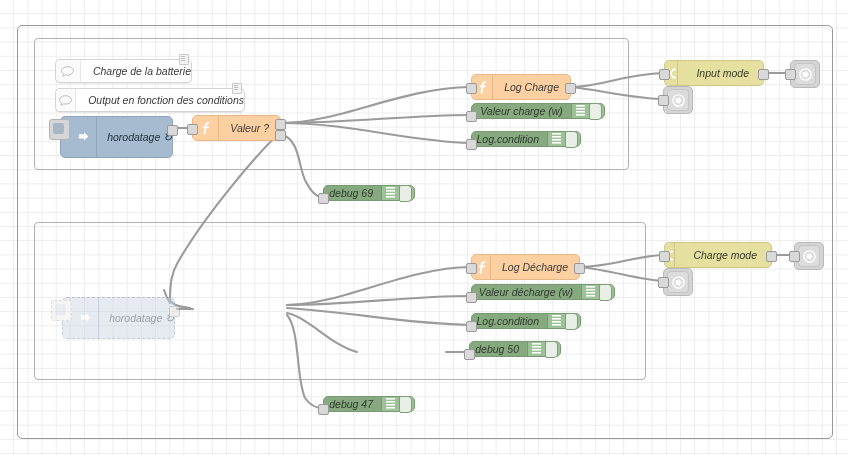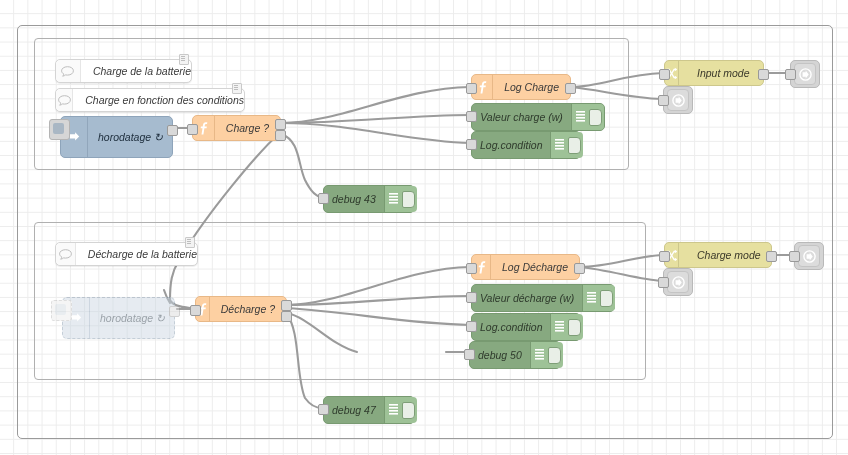--- a/index.html
+++ b/index.html
@@ -19,21 +19,21 @@
   }
   .lyr{position:absolute;left:0;top:0;width:848px;height:455px;}
   svg.lyr{pointer-events:none;}
 
   
   .grp{position:absolute;border:1.5px solid #9a9a9a;border-radius:5px;background:transparent;}
   .grp-inner{position:absolute;border:1.3px solid #b0b0b0;border-radius:4px;background:transparent;}
 
   
   .node{position:absolute;display:flex;align-items:center;border-radius:5px;
-        box-sizing:border-box;font-style:italic;font-size:10.5px;color:#333;}
+        box-sizing:border-box;font-style:italic;font-size:10.5px;color:#333;justify-content:flex-end;}
   .node .lbl{white-space:nowrap;}
 
   
   .comment{background:#ffffff;border:1px solid #d4d4d4;border-radius:5px;height:24px;
            box-shadow:0 1px 1px rgba(0,0,0,.07);}
   .comment .cicon{width:26px;height:100%;display:flex;align-items:center;justify-content:center;
                   border-right:1px solid #e6e6e6;background:#fafafa;border-radius:5px 0 0 5px;}
   .comment .lbl{padding-left:12px;color:#3a3a3a;}
   .cbadge{position:absolute;right:2px;top:-6px;width:8px;height:9px;background:#f3f3f3;
           border:1px solid #c9c9c9;border-radius:1px;}
@@ -53,21 +53,21 @@
   .inject.disabled .btn{background:#ebebeb;border-style:dashed;}
   .inject.disabled .btn::after{background:#cfd8e0;}
 
   
   .func{background:#fdd0a2;border:1px solid #e8b887;height:26px;}
   .func .nicon{width:27px;height:100%;display:flex;align-items:center;justify-content:center;
                border-right:1px solid #e8b887;}
   .func .lbl{padding-left:11px;padding-right:11px;color:#3a3a3a;}
 
   
-  .debug{background:#87a980;border:1px solid #789a71;height:28px;}
+  .debug{background:#87a980;border:1px solid #789a71;height:16px;}
   .debug .lbl{flex:1;text-align:center;padding:0 8px;color:#2f3b2c;}
   .debug .dtail{display:flex;align-items:center;height:100%;background:#9ec297;
                 border-left:1px solid #789a71;border-radius:0 4px 4px 0;padding:0 2px 0 4px;}
   .dlines{width:9px;height:12px;
     background:
       linear-gradient(#fff,#fff) 0 0/9px 1.6px no-repeat,
       linear-gradient(#fff,#fff) 0 3px/9px 1.6px no-repeat,
       linear-gradient(#fff,#fff) 0 6px/9px 1.6px no-repeat,
       linear-gradient(#fff,#fff) 0 9px/9px 1.6px no-repeat;}
   .dtoggle{width:11px;height:15px;margin-left:4px;background:#e9efe7;border:1px solid #7e9e77;
@@ -152,21 +152,21 @@
     <span class="lbl">Charge de la batterie</span>
     <span class="cbadge"></span>
   </div>
 
   <div class="node comment" style="left:55px;top:88px;width:190px;">
     <span class="cicon">
       <svg width="13" height="11" viewBox="0 0 13 11">
           <path d="M6.5,0.7C3.1,0.7,0.6,2.5,0.6,4.8c0,1.4,0.9,2.6,2.3,3.4C2.7,8.9,2.2,9.7,1.6,10.2c1.4-0.2,2.4-0.8,3-1.3c0.6,0.1,1.2,0.2,1.9,0.2c3.4,0,5.9-1.8,5.9-4.3S9.9,0.7,6.5,0.7z" fill="none" stroke="#bdbdbd" stroke-width="1"></path>
         </svg>
     </span>
-    <span class="lbl">Charge en fonction des conditions</span>
+    <span class="lbl">Output en fonction des conditions</span>
     <span class="cbadge"></span>
   </div>
 
   <div class="node inject" style="left:60px;top:116px;width:113px;">
     <span class="btn"></span>
     <span class="nicon">
       <svg width="13" height="13" viewBox="0 0 13 13">
           <path d="M2,3.2h5.1V1.2L11.2,5.4 7.1,9.6V7.6H2z" fill="#fff"></path>
         </svg>
     </span>
@@ -174,21 +174,21 @@
     <span class="port out" style="right:-6px;top:8px;"></span>
   </div>
 
   <div class="node func" style="left:192px;top:115px;width:89px;">
     <span class="port" style="left:-6px;top:8px;"></span>
     <span class="nicon">
       <svg width="11" height="15" viewBox="0 0 11 15">
           <path d="M7.9,1.2C6.1,1.2,5.2,2.3,4.9,4.2L4.7,5.6H2.9l-0.2,1.6h1.8l-1,6.4h1.9l1-6.4h2.2l0.2-1.6H6.6l0.2-1.2c0.2-1,0.5-1.5,1.3-1.5c0.3,0,0.6,0.1,0.9,0.2l0.4-1.6C8.9,1.3,8.4,1.2,7.9,1.2z" fill="#fff"></path>
         </svg>
     </span>
-    <span class="lbl">Charge ?</span>
+    <span class="lbl">Valeur ?</span>
     <span class="port out" style="right:-6px;top:3px;"></span>
     <span class="port out" style="right:-6px;top:14px;"></span>
   </div>
 
   <div class="node func" style="left:471px;top:74px;width:100px;font-style:italic;">
     <span class="port" style="left:-6px;top:8px;"></span>
     <span class="nicon">
       <svg width="11" height="15" viewBox="0 0 11 15">
           <path d="M7.9,1.2C6.1,1.2,5.2,2.3,4.9,4.2L4.7,5.6H2.9l-0.2,1.6h1.8l-1,6.4h1.9l1-6.4h2.2l0.2-1.6H6.6l0.2-1.2c0.2-1,0.5-1.5,1.3-1.5c0.3,0,0.6,0.1,0.9,0.2l0.4-1.6C8.9,1.3,8.4,1.2,7.9,1.2z" fill="#fff"></path>
         </svg>
@@ -210,21 +210,21 @@
     <span class="port" style="left:-6px;top:7px;"></span>
     <span class="lbl">Log.condition</span>
     <span class="dtail">
       <span class="dlines"></span>
       <span class="dtoggle"></span>
     </span>
   </div>
 
   <div class="node debug" style="left:323px;top:185px;width:92px;">
     <span class="port" style="left:-6px;top:7px;"></span>
-    <span class="lbl">debug 43</span>
+    <span class="lbl">debug 69</span>
     <span class="dtail">
       <span class="dlines"></span>
       <span class="dtoggle"></span>
     </span>
   </div>
 
   <div class="node switchn" style="left:664px;top:60px;width:100px;">
     <span class="port" style="left:-6px;top:8px;"></span>
     <span class="nicon">
       <svg width="13" height="13" viewBox="0 0 13 13">
@@ -253,53 +253,33 @@
   <div class="linkout" style="left:663px;top:86px;">
     <span class="port" style="left:-6px;top:8px;"></span>
     <span class="inner">
       <svg width="13" height="13" viewBox="0 0 13 13">
           <circle cx="6.5" cy="6.5" r="5.6" fill="none" stroke="#fff" stroke-width="1.4"></circle>
           <path d="M3.6,4.2h3.1V2.6l3,3.9-3,3.9V8.8H3.6z" fill="#fff"></path>
         </svg>
     </span>
   </div>
 
-  <div class="node comment" style="left:55px;top:242px;width:143px;">
-    <span class="cicon">
-      <svg width="13" height="11" viewBox="0 0 13 11">
-          <path d="M6.5,0.7C3.1,0.7,0.6,2.5,0.6,4.8c0,1.4,0.9,2.6,2.3,3.4C2.7,8.9,2.2,9.7,1.6,10.2c1.4-0.2,2.4-0.8,3-1.3c0.6,0.1,1.2,0.2,1.9,0.2c3.4,0,5.9-1.8,5.9-4.3S9.9,0.7,6.5,0.7z" fill="none" stroke="#bdbdbd" stroke-width="1"></path>
-        </svg>
-    </span>
-    <span class="lbl">Décharge de la batterie</span>
-    <span class="cbadge"></span>
-  </div>
 
 
   <div class="node inject disabled" style="left:62px;top:297px;width:113px;">
     <span class="btn"></span>
     <span class="nicon">
       <svg width="13" height="13" viewBox="0 0 13 13">
           <path d="M2,3.2h5.1V1.2L11.2,5.4 7.1,9.6V7.6H2z" fill="#fff"></path>
         </svg>
     </span>
     <span class="lbl">horodatage ↻</span>
     <span class="port out" style="right:-6px;top:8px;"></span>
   </div>
 
-  <div class="node func" style="left:195px;top:296px;width:92px;">
-    <span class="port" style="left:-6px;top:8px;"></span>
-    <span class="nicon">
-      <svg width="11" height="15" viewBox="0 0 11 15">
-          <path d="M7.9,1.2C6.1,1.2,5.2,2.3,4.9,4.2L4.7,5.6H2.9l-0.2,1.6h1.8l-1,6.4h1.9l1-6.4h2.2l0.2-1.6H6.6l0.2-1.2c0.2-1,0.5-1.5,1.3-1.5c0.3,0,0.6,0.1,0.9,0.2l0.4-1.6C8.9,1.3,8.4,1.2,7.9,1.2z" fill="#fff"></path>
-        </svg>
-    </span>
-    <span class="lbl">Décharge ?</span>
-    <span class="port out" style="right:-6px;top:3px;"></span>
-    <span class="port out" style="right:-6px;top:14px;"></span>
-  </div>
 
   <div class="node debug" style="left:471px;top:284px;width:144px;">
     <span class="port" style="left:-6px;top:7px;"></span>
     <span class="lbl">Valeur décharge (w)</span>
     <span class="dtail">
       <span class="dlines"></span>
       <span class="dtoggle"></span>
     </span>
   </div>
 

